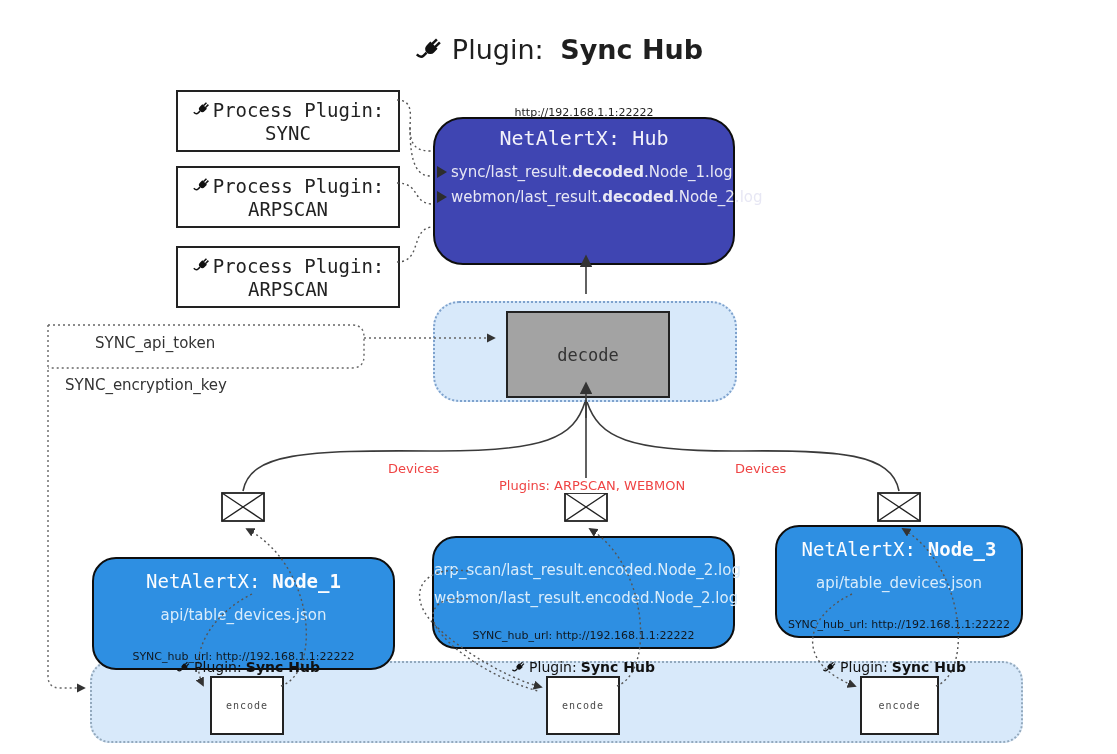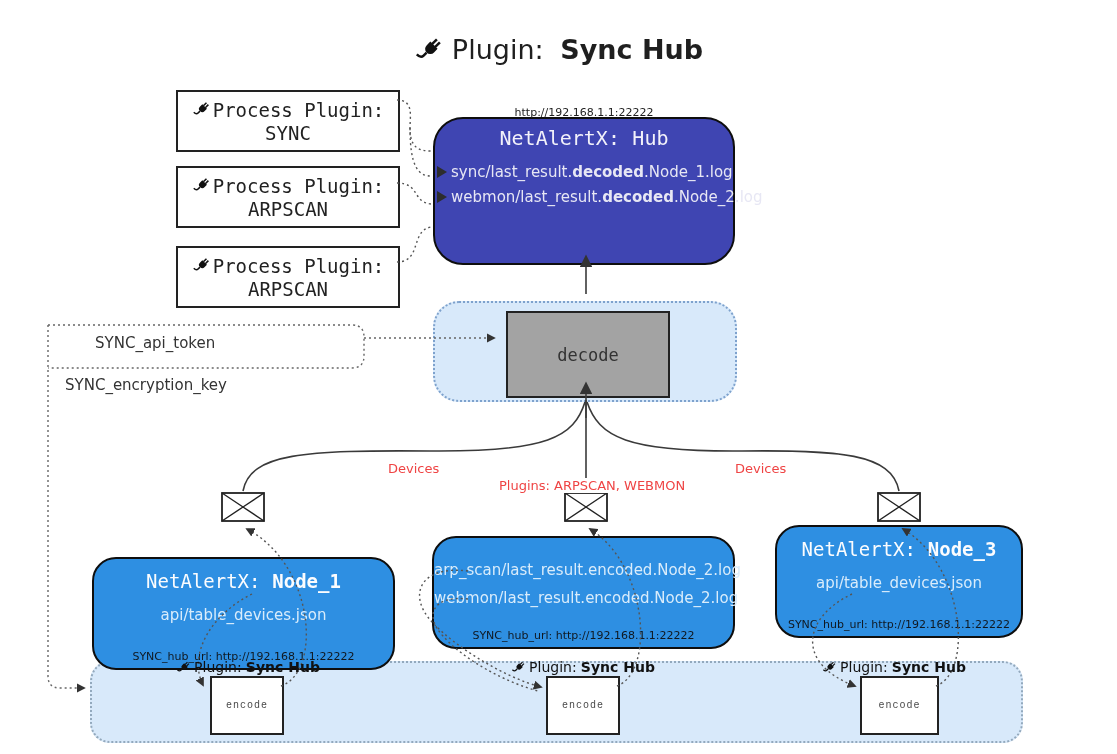--- a/index.html
+++ b/index.html
@@ -49,21 +49,21 @@
   .node-line{text-align:center;font-size:15px;color:#d9ecfb;}
   .node-url{position:absolute;left:0;bottom:5px;width:100%;text-align:center;font-size:11px;color:#101820;}
 
   
   .band{left:90px;top:645px;width:933px;height:82px;border-radius:20px;background:#d8e9fa;
         border:2px dotted #93a9bd;box-sizing:border-box;z-index:0;}
   .encode-label{width:200px;text-align:center;font-size:14px;color:#111;z-index:6;
                 display:flex;align-items:center;justify-content:center;gap:3px;}
   .encode-box{width:70px;height:55px;background:#fff;border:2px solid #222;z-index:2;
               display:flex;align-items:center;justify-content:center;
-              font-size:10px;letter-spacing:1px;color:#4a4a4a;font-family:Liberation Mono, monospace;}
+              font-size:10px;letter-spacing:1px;color:#4a4a4a;}
 
   svg.overlay{position:absolute;left:0;top:0;z-index:5;pointer-events:none;}
   .hidden-defs{position:absolute;width:0;height:0;overflow:hidden;}
   .plug{flex:0 0 auto;}
 </style>
 </head>
 <body>
 
 <svg class="hidden-defs" aria-hidden="true">
   <defs>

